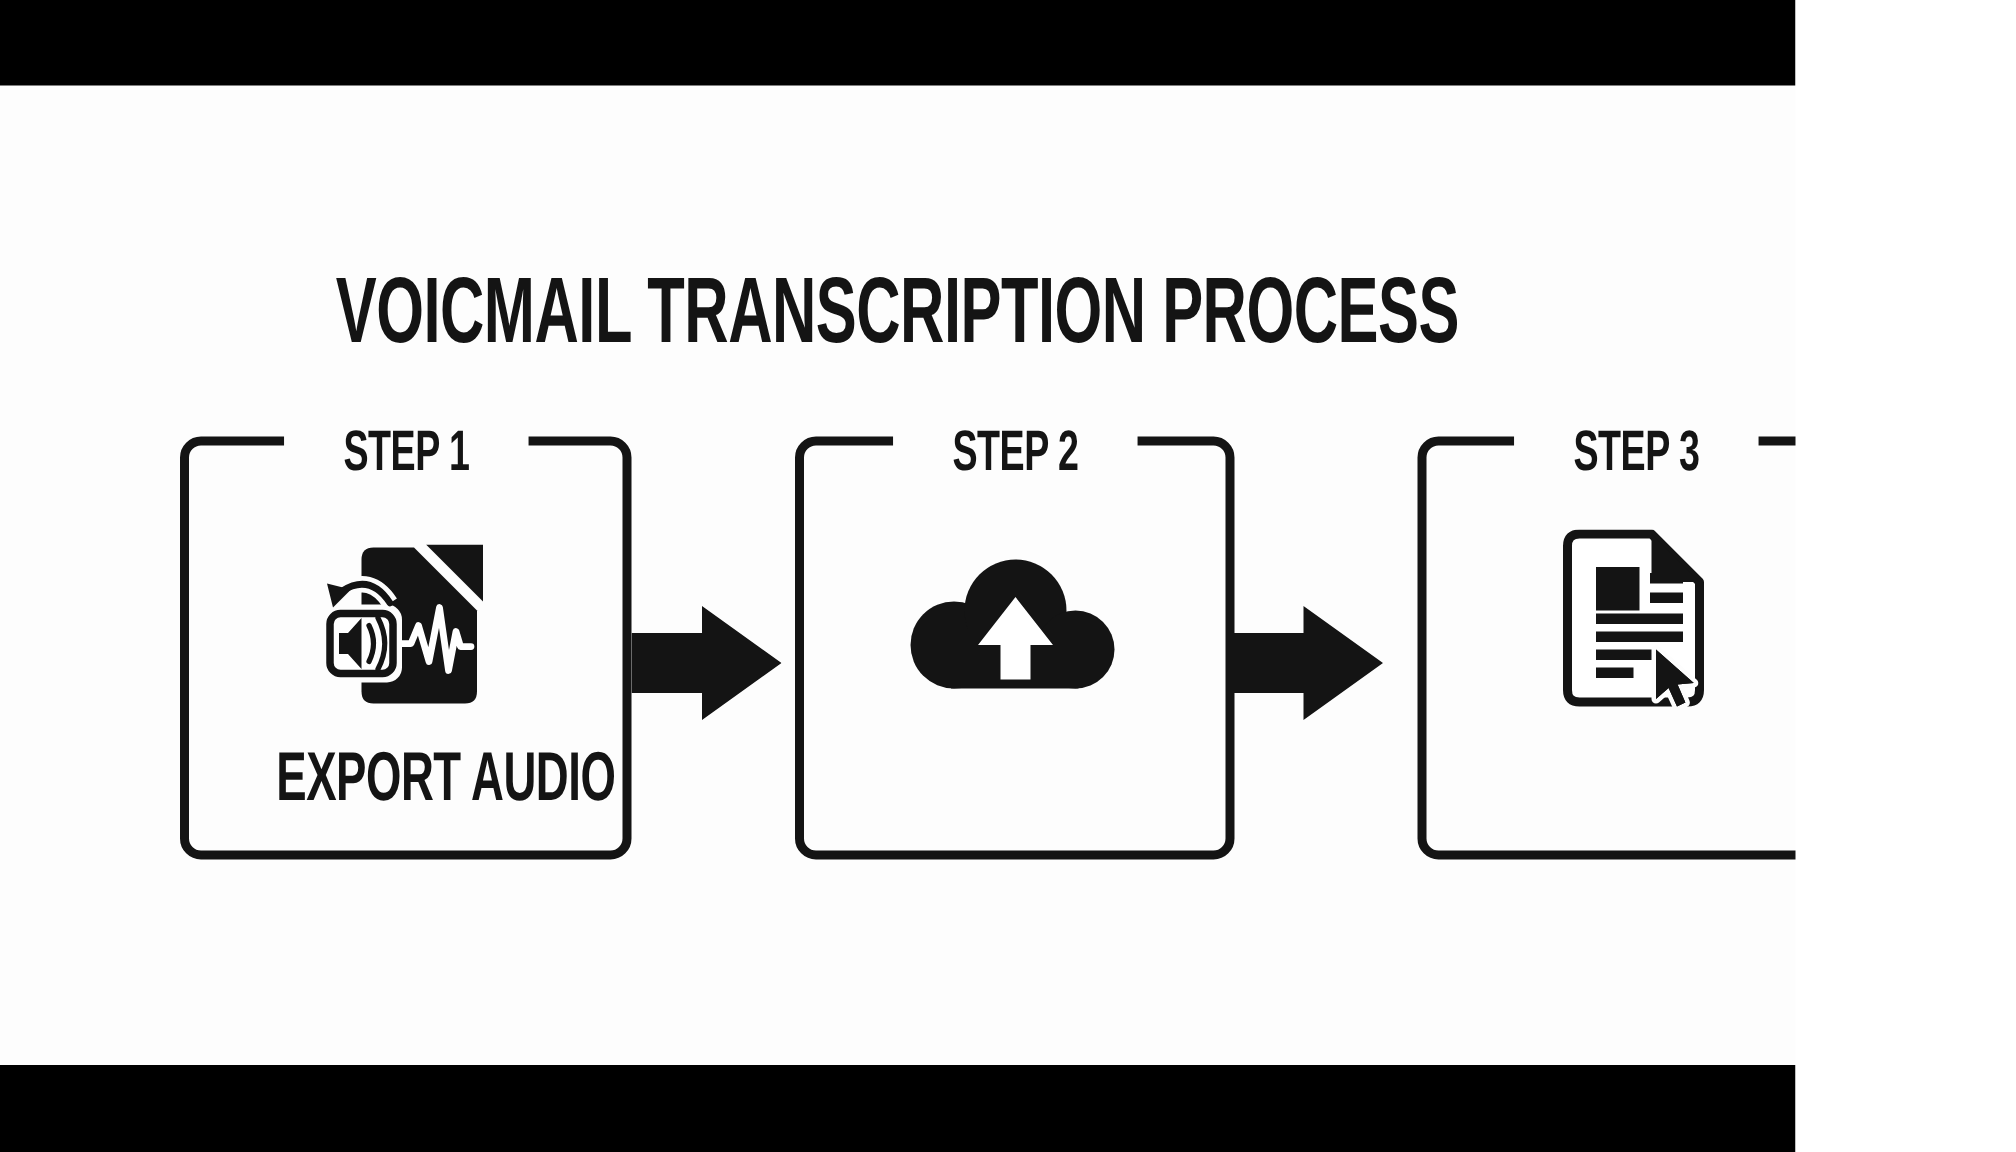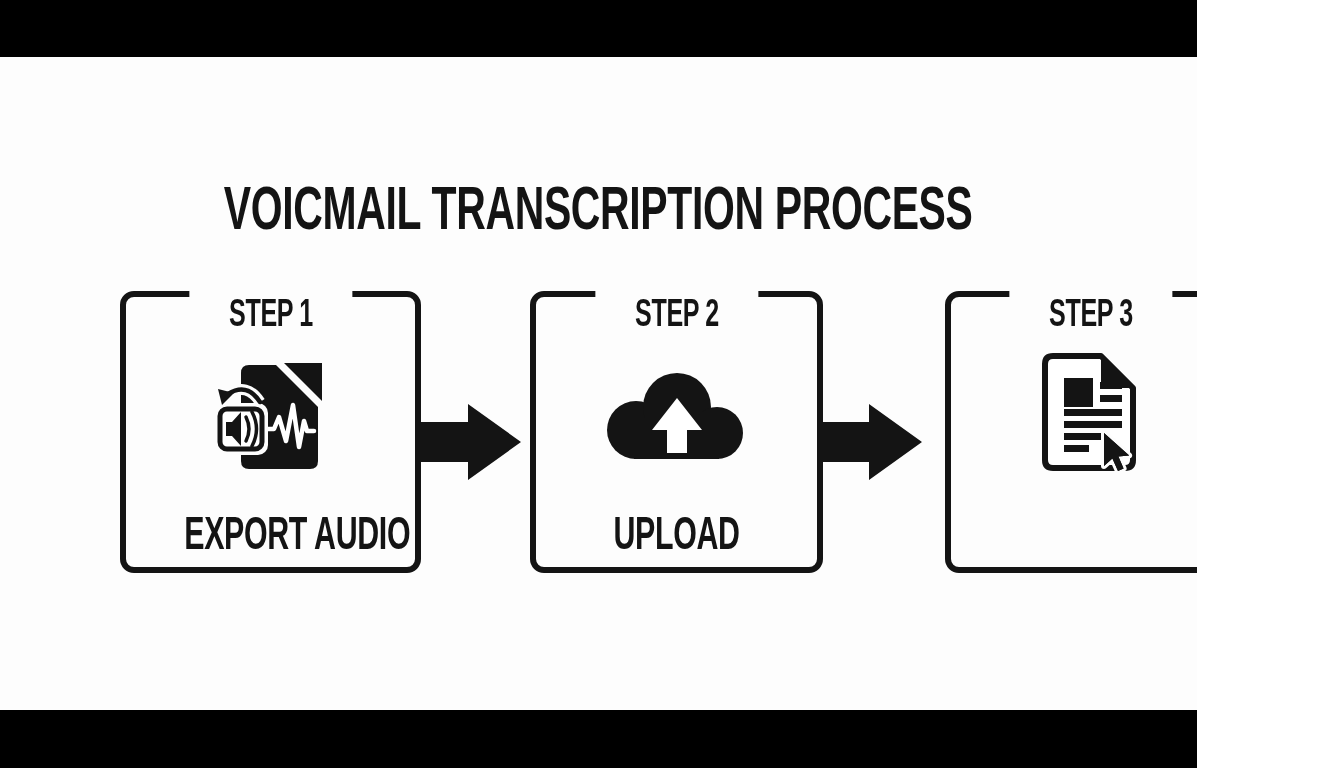--- a/index.html
+++ b/index.html
@@ -39,38 +39,38 @@
     border-radius:14px;
     box-sizing:border-box;
     background:transparent;
   }
   .box-1{left:120px;width:301px;}
   .box-2{left:530px;width:293px;}
   .box-3{left:933px;width:292px;margin-left:12px;}
 
   .step-label{
     position:absolute;
-    top:16px;left:50%;
+    top:4px;left:50%;
     transform:translate(-50%,-50%);
     background:#fdfdfd;
     padding:0 18px;
     font-size:38px;line-height:44px;
   }
 
   .icon-wrap{
     position:absolute;left:0;right:0;
     display:flex;justify-content:center;
   }
   .icon-wrap-1{top:66px;}
   .icon-wrap-2{top:70px;}
   .icon-wrap-3{top:56px;}
 
   .caption{
     position:absolute;
-    bottom:10px;left:0;right:0;
+    bottom:26px;left:0;right:0;
     text-align:center;
     font-size:46px;line-height:48px;
   }
 
   .flow-arrow{position:absolute;top:404px;width:100px;height:76px;}
   .arrow-1{left:421px;}
   .arrow-2{left:822px;}
 </style>
 </head>
 <body>
@@ -115,21 +115,20 @@
     <div class="step-label"><span class="cond">STEP 2</span></div>
     <div class="icon-wrap icon-wrap-2">
       <svg width="145" height="95" viewBox="0 0 145 95">
         <circle cx="32" cy="63" r="29" fill="#141414"></circle>
         <circle cx="73" cy="40" r="34" fill="#141414"></circle>
         <circle cx="113" cy="66" r="26" fill="#141414"></circle>
         <rect x="30" y="52" width="85" height="40" fill="#141414"></rect>
         <polygon points="73,31 98,63 83,63 83,86 63,86 63,63 48,63" fill="#ffffff"></polygon>
       </svg>
     </div>
-    <div class="caption"><span class="cond">UPLOAD</span></div>
   </section>
 
   <svg class="flow-arrow arrow-2" viewBox="0 0 100 76">
     <polygon points="0,18 47,18 47,0 100,38 47,76 47,58 0,58" fill="#141414"></polygon>
   </svg>
 
   <section class="step-box box-3">
     <div class="step-label"><span class="cond">STEP 3</span></div>
     <div class="icon-wrap icon-wrap-3">
       <svg width="100" height="122" viewBox="0 0 100 122">

